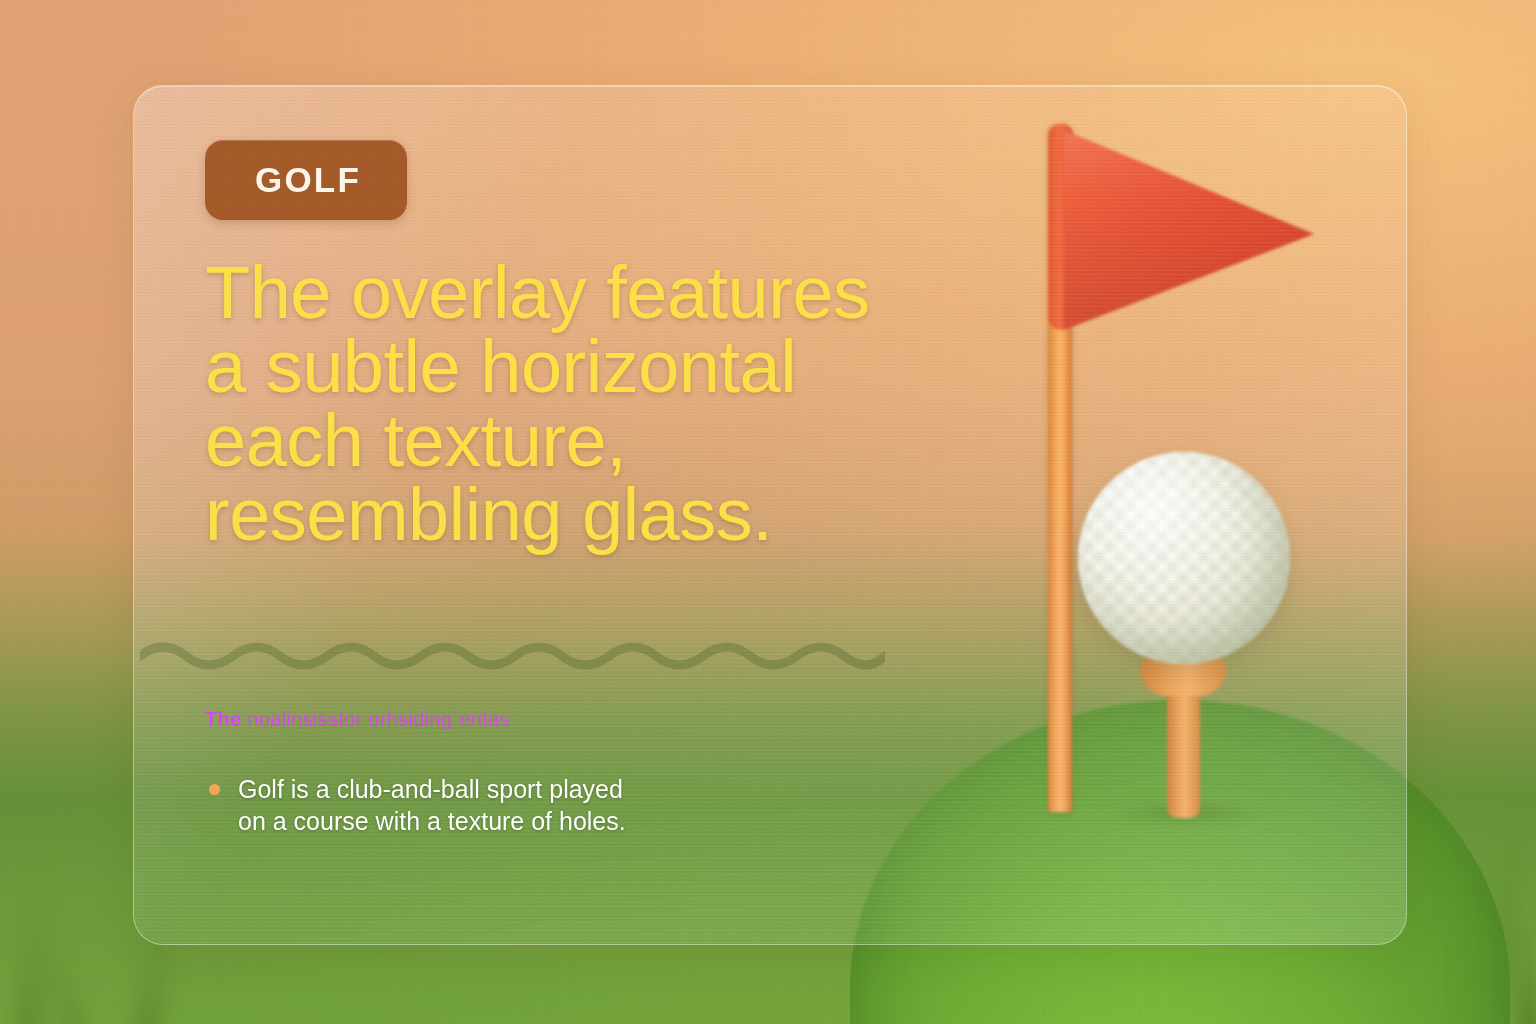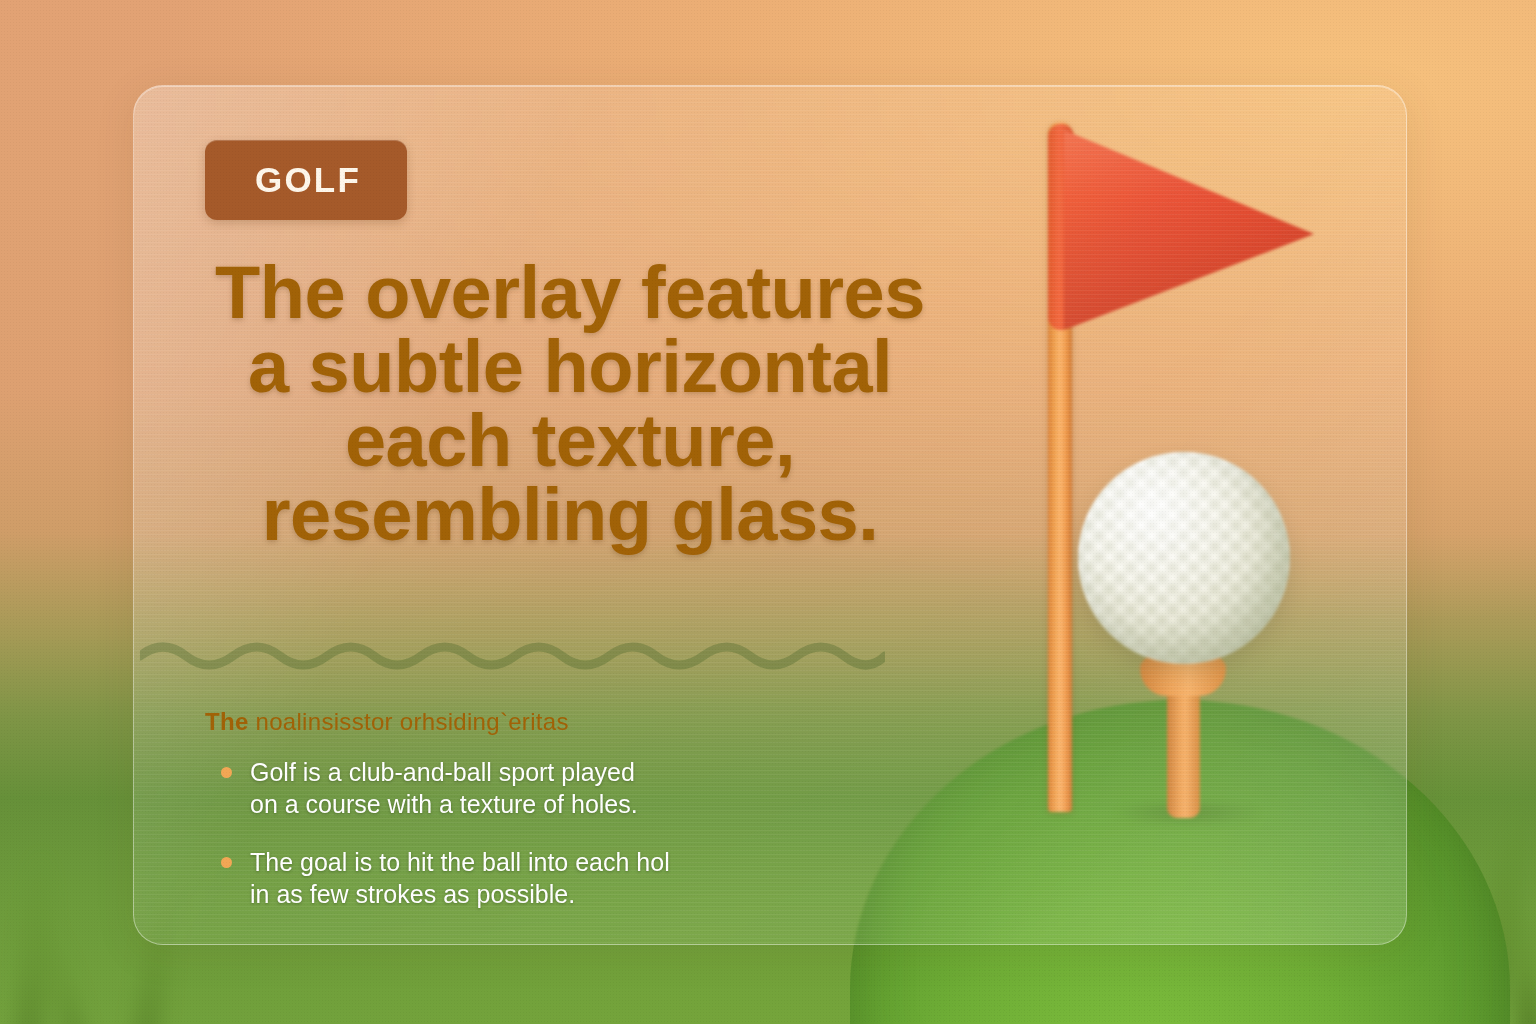--- a/index.html
+++ b/index.html
@@ -261,64 +261,63 @@
     width: 760px;
   }
   .badge {
     display: inline-block;
     background: #a55a2a;
     color: #fdf6ea;
     font-size: 35px;
     font-weight: bold;
     letter-spacing: 2.2px;
     padding: 22px 46px 23px 50px;
-    border-radius: 12px;
+    border-radius: 18px;
     box-shadow: 0 3px 10px rgba(90,45,12,0.22), inset 0 1px 0 rgba(255,255,255,0.18);
     line-height: 1;
   }
   .headline {
     margin-top: 36px;
     font-size: 74px;
     line-height: 1.0;
-    font-weight: bold;
-    color: #a16207;
+    font-weight: normal;
+    color: #fde047;
     letter-spacing: -0.5px;
     text-shadow: 0 2px 5px rgba(110,70,25,0.30);
     max-width: 730px;
-    text-align: center;
   }
 
   .wave-divider {
     position: absolute;
     left: 140px;
     top: 634px;
     width: 745px;
     height: 40px;
     opacity: 0.55;
   }
 
   .lower {
     position: absolute;
     left: 205px;
     top: 708px;
     width: 620px;
   }
   .subtitle {
-    font-size: 24px;
-    color: #a16207;
+    font-size: 20px;
+    color: #d946ef;
     letter-spacing: 0.3px;
-    margin-bottom: 20px;
+    margin-bottom: 42px;
     white-space: nowrap;
   }
   .subtitle .lead {
     font-weight: bold;
   }
   .bullets {
     list-style: none;
-    margin: 12px;
+    margin: 0;
     padding: 0;
   }
   .bullet {
     position: relative;
     padding-left: 33px;
     margin-bottom: 26px;
     font-size: 25px;
     line-height: 1.28;
     color: #ffffff;
     text-shadow: 0 1px 3px rgba(30,50,10,0.38);
@@ -415,22 +414,17 @@
     <div class="subtitle">
       <span class="lead">The</span>
       <span>noalinsisstor orhsiding`eritas</span>
     </div>
     <ul class="bullets">
       <li class="bullet">
         <span class="bullet-dot"></span>
         <span class="bullet-line">Golf is a club-and-ball sport played</span>
         <span class="bullet-line">on a course with a texture of holes.</span>
       </li>
-      <li class="bullet">
-        <span class="bullet-dot"></span>
-        <span class="bullet-line">The goal is to hit the ball into each hol</span>
-        <span class="bullet-line">in as few strokes as possible.</span>
-      </li>
     </ul>
   </div>
 
   <div class="noise"></div>
 </div>
 
 </body></html>

